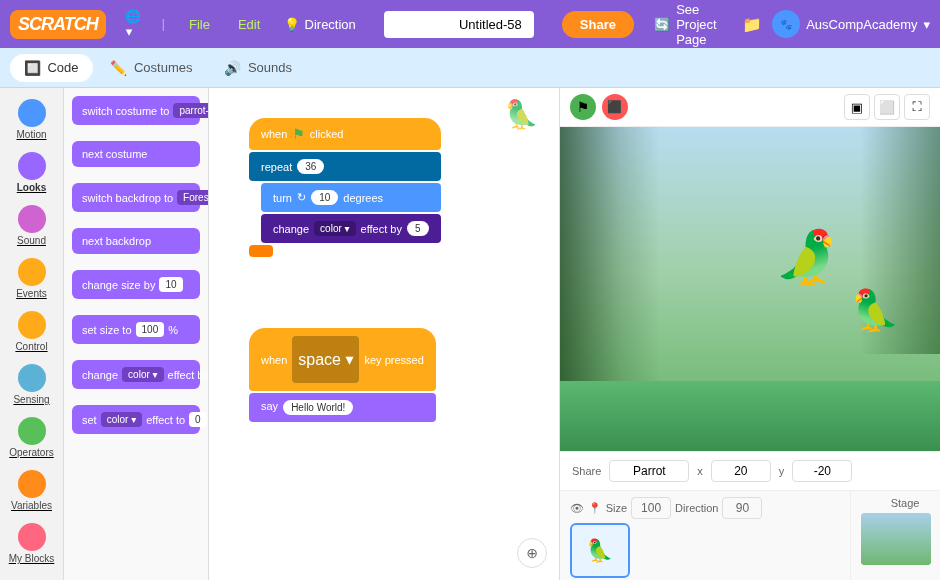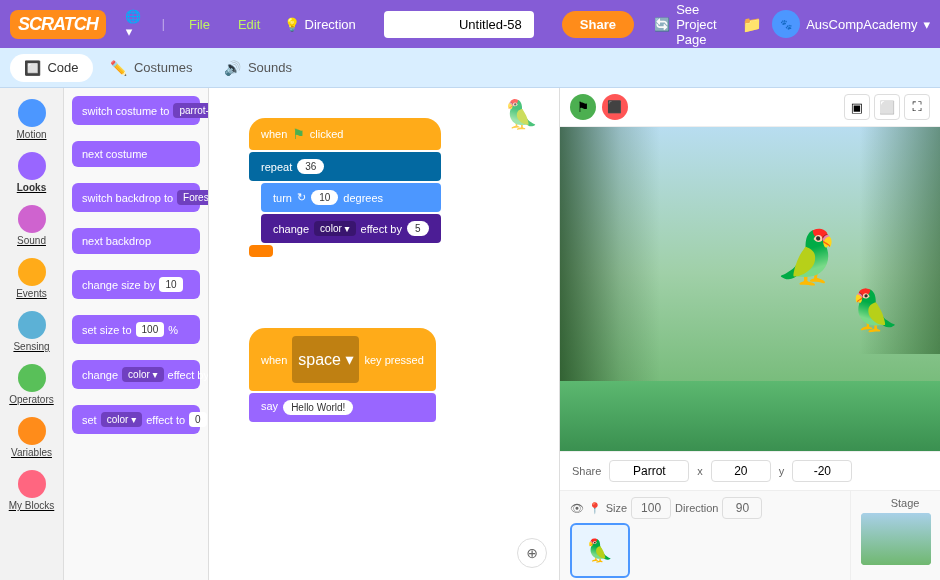--- a/index.html
+++ b/index.html
@@ -365,20 +365,24 @@
       <div class="sidebar-dot" style="background:#9966ff;"></div>
       <span class="sidebar-label">Looks</span>
     </div>
     <div class="sidebar-item">
       <div class="sidebar-dot" style="background:#cf63cf;"></div>
       <span class="sidebar-label">Sound</span>
     </div>
     <div class="sidebar-item">
       <div class="sidebar-dot" style="background:#ffab19;"></div>
       <span class="sidebar-label">Events</span>
+    </div>
+    <div class="sidebar-item">
+      <div class="sidebar-dot" style="background:#ffab19;"></div>
+      <span class="sidebar-label">Control</span>
     </div>
     <div class="sidebar-item">
       <div class="sidebar-dot" style="background:#5cb1d6;"></div>
       <span class="sidebar-label">Sensing</span>
     </div>
     <div class="sidebar-item">
       <div class="sidebar-dot" style="background:#59c059;"></div>
       <span class="sidebar-label">Operators</span>
     </div>
     <div class="sidebar-item">

